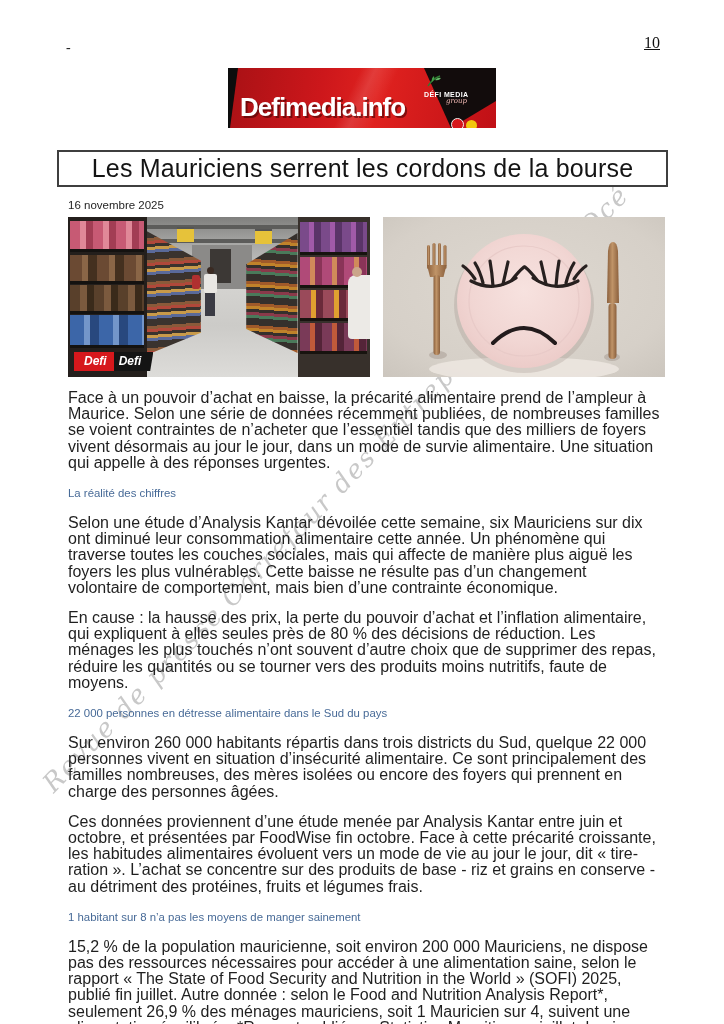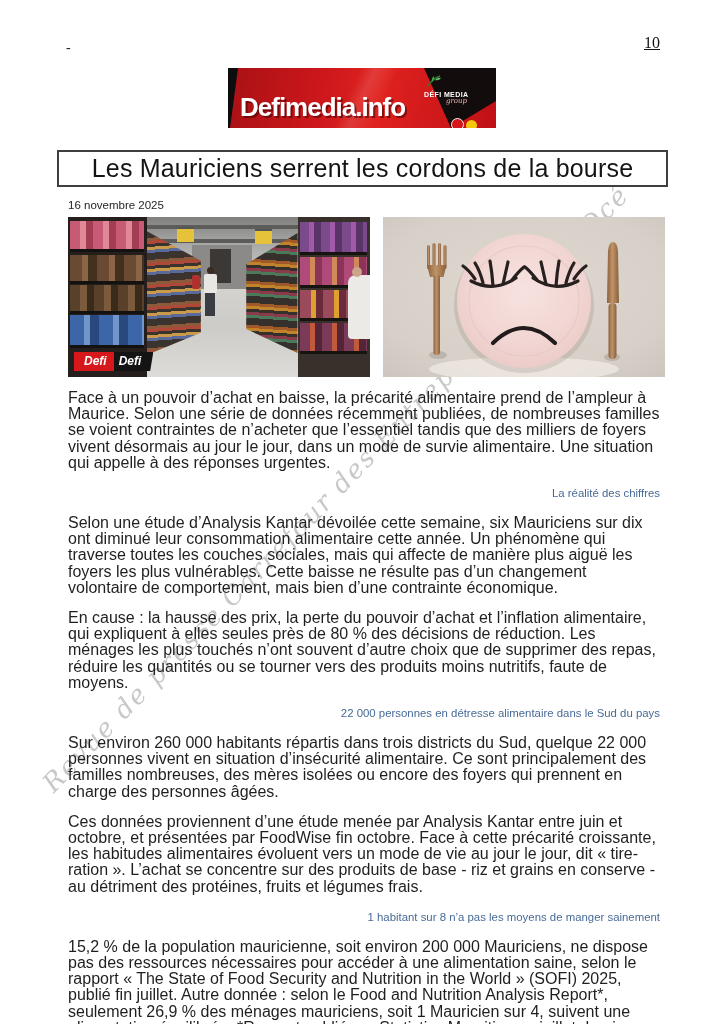--- a/index.html
+++ b/index.html
@@ -88,21 +88,21 @@
 
   
   .watermark{position:absolute;left:58px;top:768px;z-index:4;
     transform:rotate(-46deg);transform-origin:0 100%;
     font:italic 26px "DejaVu Serif",serif;letter-spacing:2px;
     color:rgba(125,125,125,.42);white-space:nowrap;pointer-events:none;}
 
   
   .article{position:absolute;left:68px;top:382px;width:592px;z-index:5;}
   .article p{margin:8px 0 14px;font-size:16px;line-height:16.2px;color:#1f1f1f;}
-  .article .sub{margin:7px 0 14px;font-size:11.4px;line-height:16px;font-weight:400;color:#476a97;text-align:right;}
+  .article .sub{margin:7px 0 14px;font-size:11.4px;line-height:16px;font-weight:400;color:#476a97;}
 </style>
 </head>
 <body>
 
 <div class="page">
 
   <span class="dash">-</span>
   <span class="pagenum">10</span>
 
   <div class="logo">

